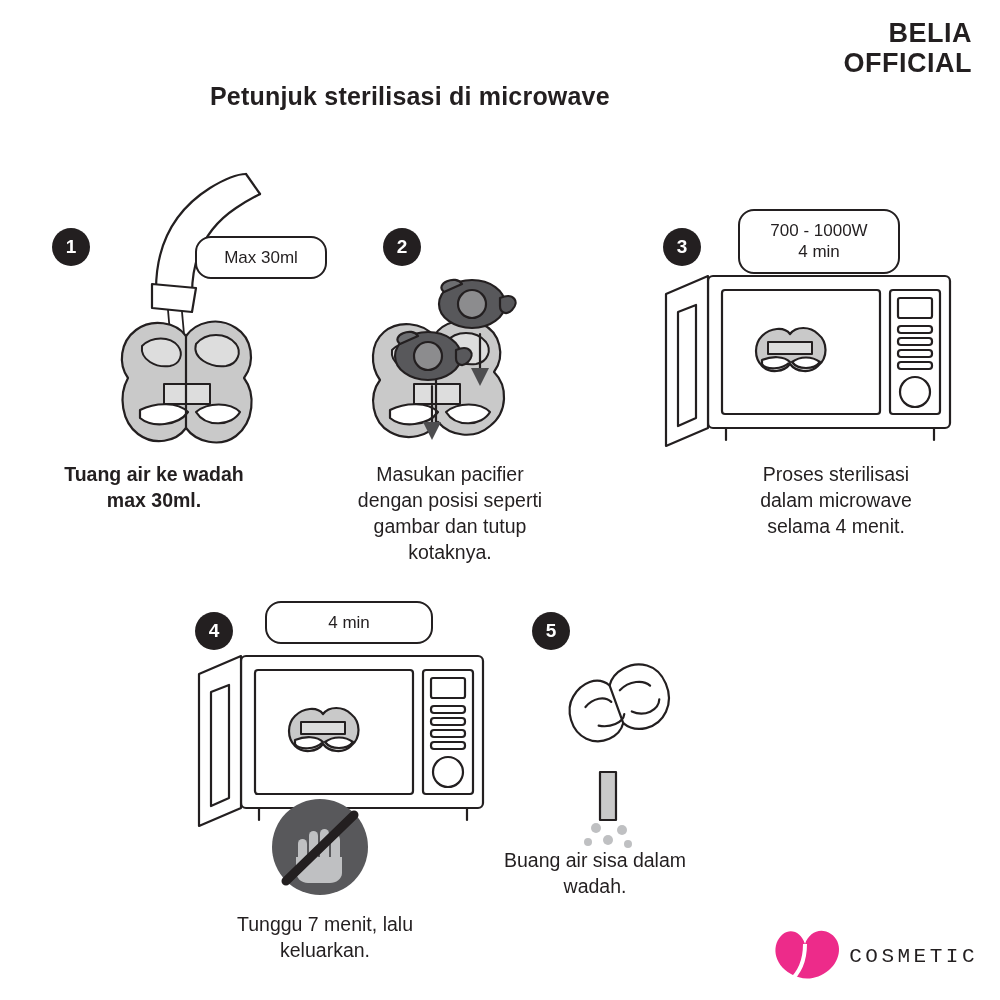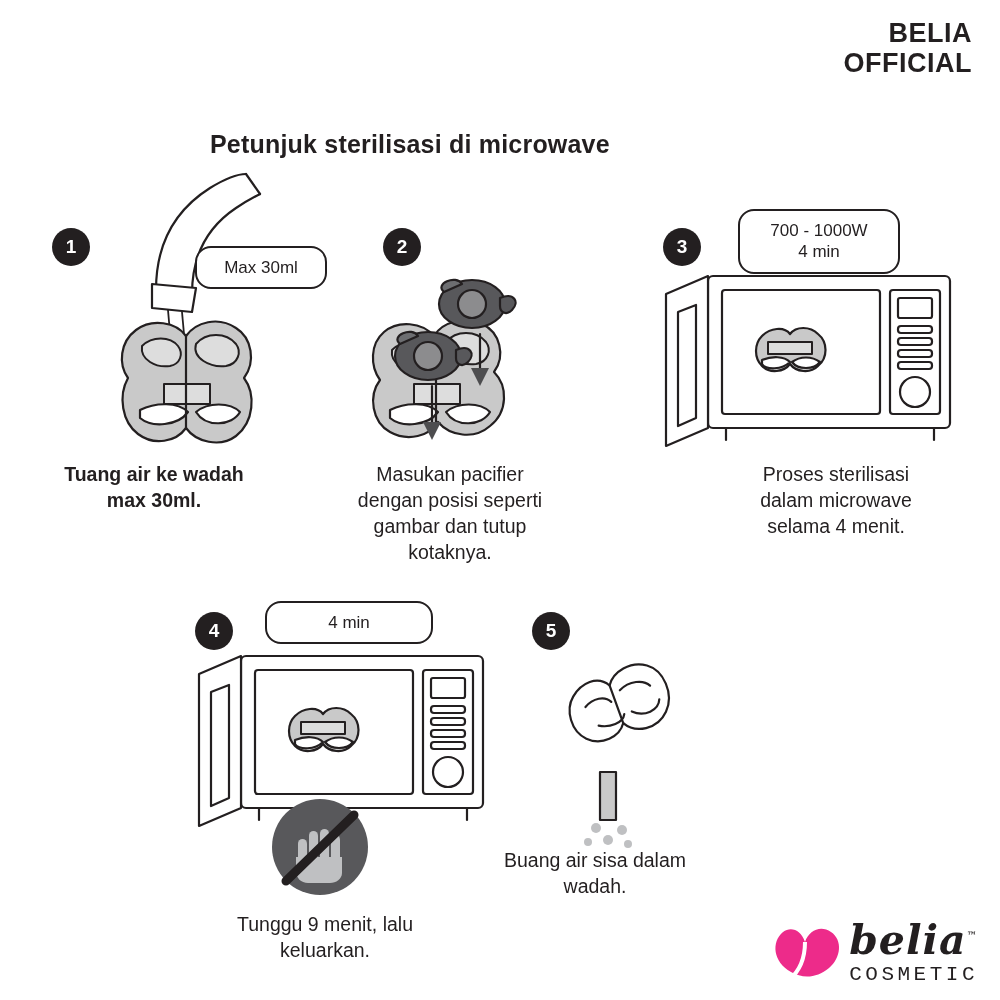--- a/index.html
+++ b/index.html
@@ -26,21 +26,20 @@
     letter-spacing: 0.5px;
     color: #231f20;
   }
   .page-title {
     position: absolute;
     top: 82px;
     left: 210px;
     font-size: 25px;
     font-weight: bold;
     letter-spacing: 0.2px;
-    margin-top: 48px;
   }
   .step {
     position: absolute;
   }
   .badge {
     width: 38px;
     height: 38px;
     border-radius: 50%;
     background: #231f20;
     color: #ffffff;
@@ -134,21 +133,21 @@
     <path class="fill-lgrey" d="M82 186 C92 176 110 176 118 186 C124 194 120 204 110 206 C96 208 80 200 82 186 Z"></path>
     <path class="fill-lgrey" d="M136 184 C146 172 166 172 176 184 C182 192 178 204 166 206 C150 208 132 198 136 184 Z"></path>
     <path class="fill-lgrey" d="M104 224 L150 224 L150 244 L104 244 Z"></path>
     <path class="fill-white" d="M80 250 C96 242 118 242 128 252 C118 266 92 268 80 258 Z"></path>
     <path class="fill-white" d="M136 252 C148 242 170 242 180 252 C172 266 146 268 136 252 Z"></path>
 
     <path class="ln" d="M126 176 L126 268"></path>
   </svg>
 </div>
 
-<div class="callout" style="left:195px; top:246px; width:132px;">Max 30ml</div>
+<div class="callout" style="left:195px; top:236px; width:132px;">Max 30ml</div>
 
 <div class="caption" style="left:24px; top:462px; width:260px;font-weight:bold;">Tuang air ke wadah
 max 30ml.</div>
 
 <div class="step" style="left:383px; top:228px;">
   <div class="badge">2</div>
 </div>
 
 <div class="step" style="left:360px; top:262px;">
   <svg width="220" height="200" viewBox="0 0 220 200">
@@ -265,21 +264,21 @@
       <rect x="30" y="44" width="9" height="30" rx="4.5"></rect>
       <rect x="41" y="36" width="9" height="38" rx="4.5"></rect>
       <rect x="52" y="34" width="9" height="40" rx="4.5"></rect>
       <rect x="63" y="40" width="9" height="34" rx="4.5"></rect>
       <path d="M28 62 L74 62 L74 78 C74 84 68 88 62 88 L40 88 C33 88 28 83 28 76 Z"></path>
     </g>
     <line x1="18" y1="86" x2="86" y2="20" stroke="#231f20" stroke-width="9" stroke-linecap="round"></line>
   </svg>
 </div>
 
-<div class="caption" style="left:190px; top:912px; width:270px;">Tunggu 9 menit, lalu
+<div class="caption" style="left:190px; top:912px; width:270px;">Tunggu 7 menit, lalu
 keluarkan.</div>
 
 <div class="step" style="left:532px; top:612px;">
   <div class="badge">5</div>
 </div>
 
 <div class="step" style="left:530px; top:640px;">
   <svg width="190" height="220" viewBox="0 0 190 220">
 
     <g transform="rotate(-20 90 80)">
@@ -304,16 +303,15 @@
 wadah.</div>
 
 <div class="brand-bottom">
   <div style="display:inline-block; vertical-align:middle;">
     <svg width="76" height="62" viewBox="0 0 76 62">
       <path d="M14 10 C2 20 4 40 22 50 C34 57 48 56 60 46 C72 36 74 18 62 10 C52 3 40 8 36 20 C32 8 22 4 14 10 Z" fill="#ed2b8a"></path>
       <path d="M36 20 C36 34 32 48 20 58" fill="none" stroke="#ffffff" stroke-width="4"></path>
     </svg>
   </div>
   <div style="display:inline-block; vertical-align:middle; text-align:left;">
-    <div class="brand-belia"><span>belia</span><span class="tm">™</span></div>
     <div class="brand-cosmetic">COSMETIC</div>
   </div>
 </div>
 
 </body></html>

